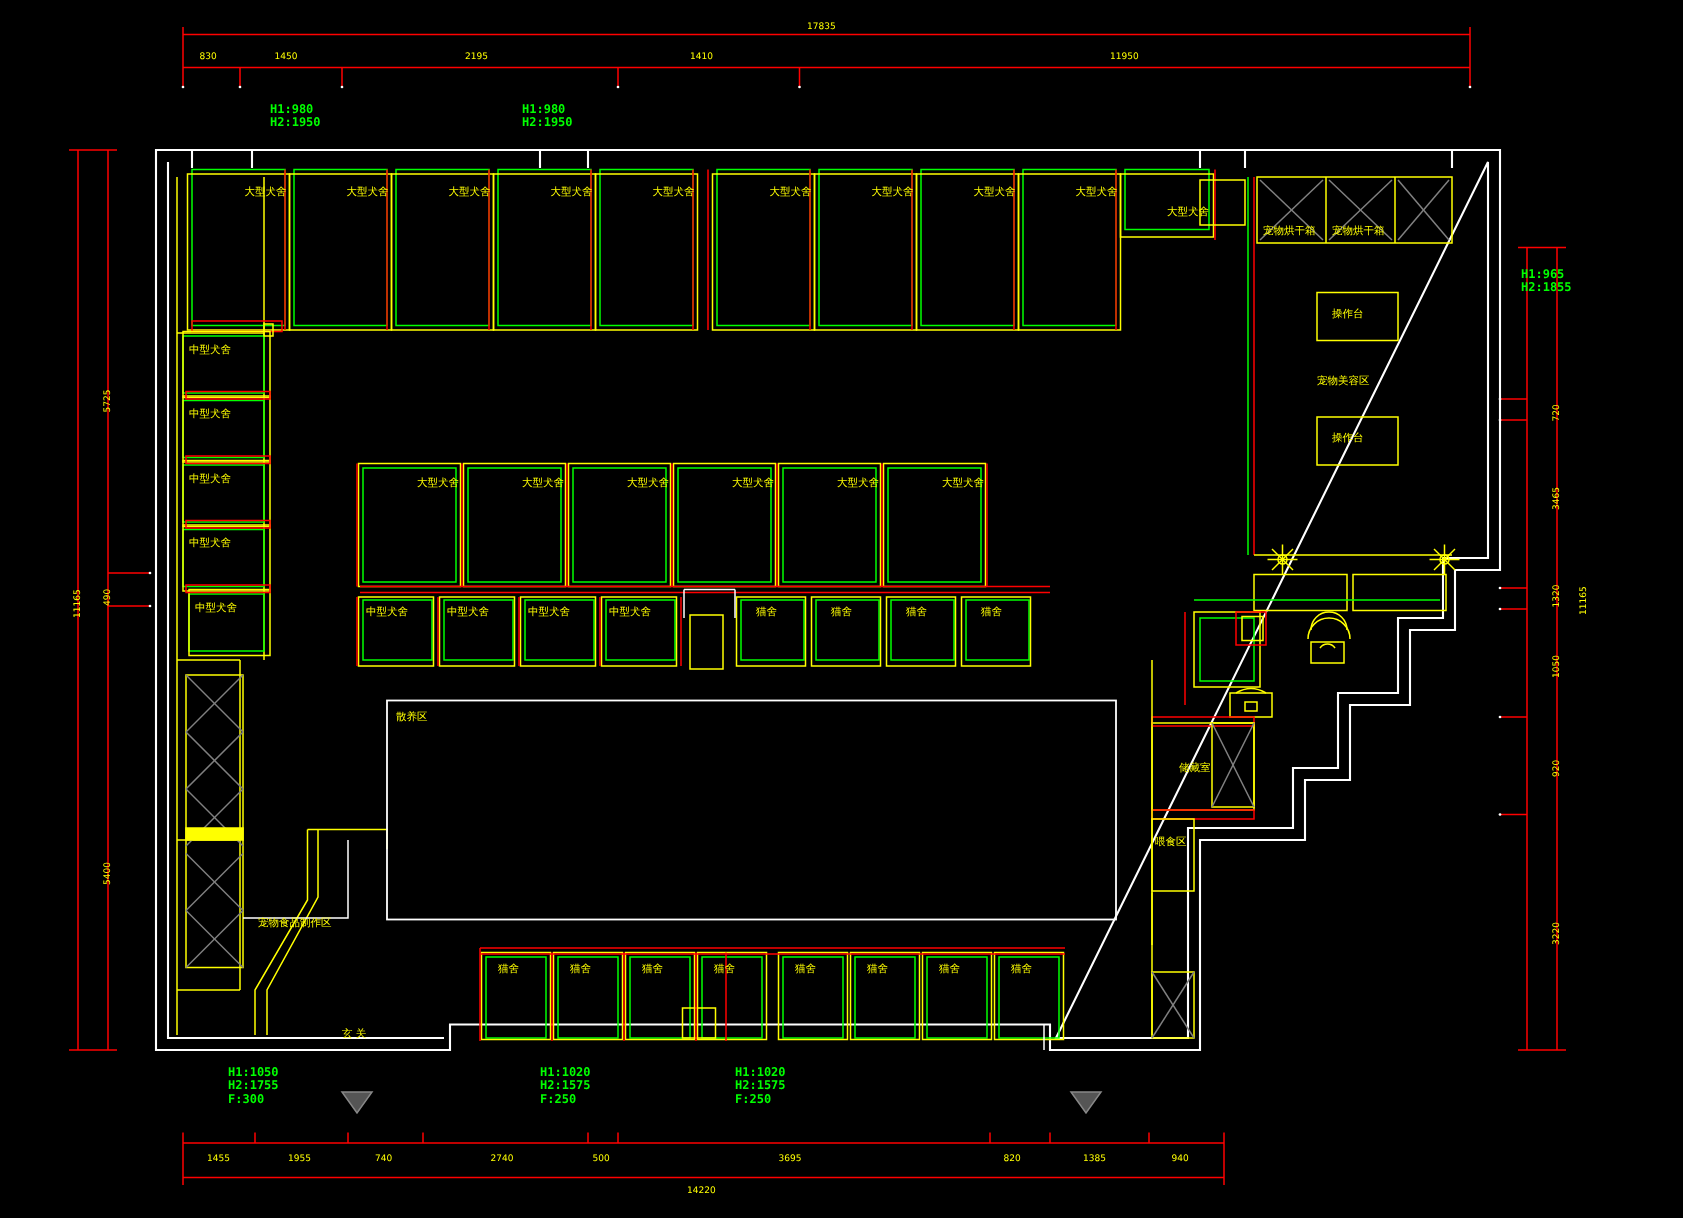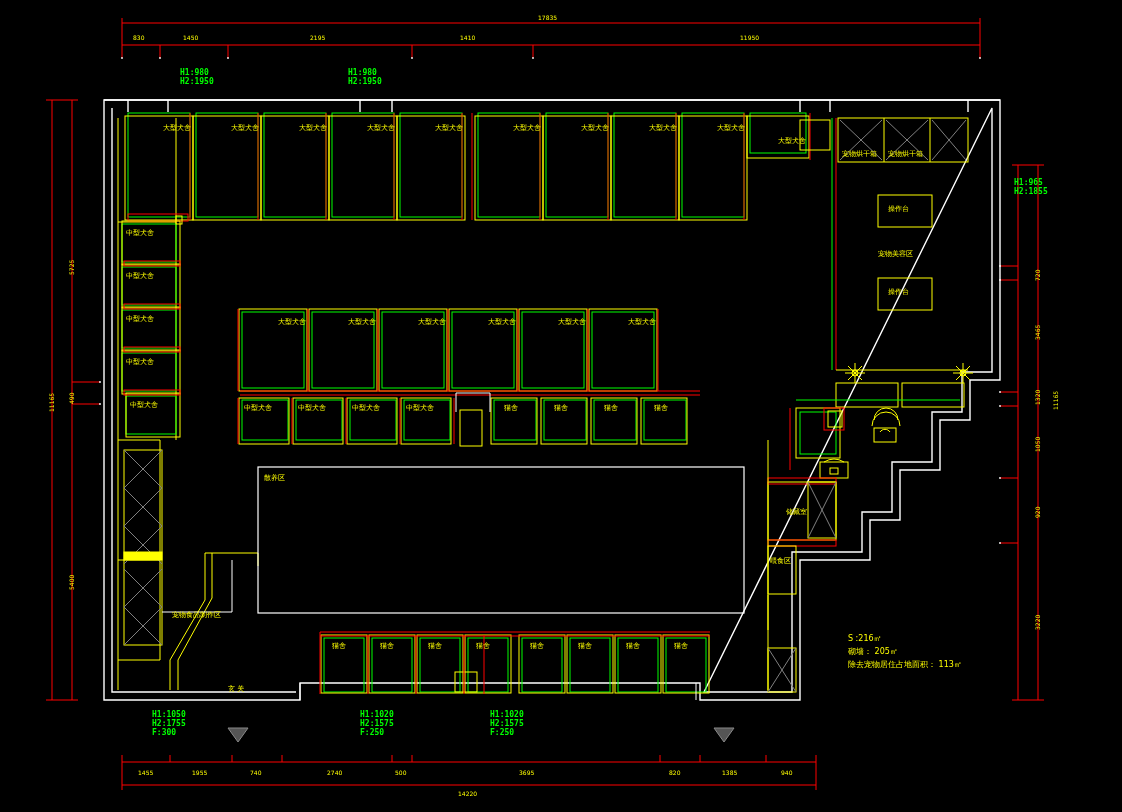--- a/index.html
+++ b/index.html
@@ -500,19 +500,14 @@
 <div class="lbl" style="left:842px;top:150px;">宠物烘干箱</div>
 <div class="lbl" style="left:888px;top:150px;">宠物烘干箱</div>
 <div class="lbl" style="left:888px;top:205px;">操作台</div>
 <div class="lbl" style="left:888px;top:288px;">操作台</div>
 <div class="lbl" style="left:878px;top:250px;">宠物美容区</div>
 <div class="lbl" style="left:160px;top:611px;margin-left:12px;">宠物食品制作区</div>
 <div class="lbl" style="left:786px;top:508px;font-family:Liberation Serif, serif;">储藏室</div>
 <div class="lbl" style="left:770px;top:557px;">喂食区</div>
 <div class="lbl" style="left:228px;top:685px;">玄 关</div>
 
-<div class="note" style="left:848px;top:632px;">
-  <div>S :216㎡</div>
-  <div>砌墙： 205㎡</div>
-  <div>除去宠物居住占地面积： 113㎡</div>
-</div>
 
 </div>
 
 </body></html>

